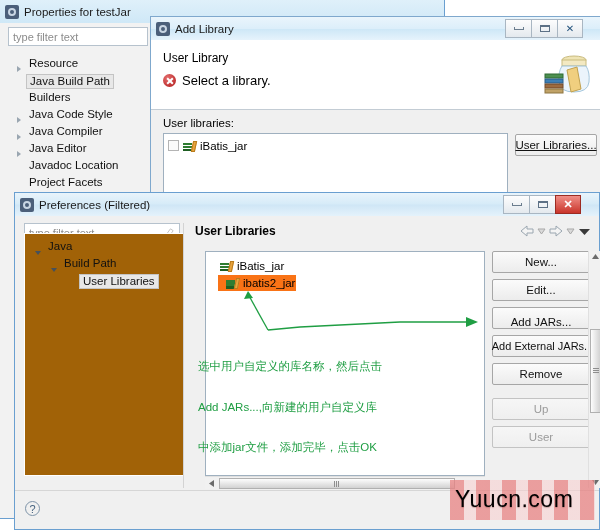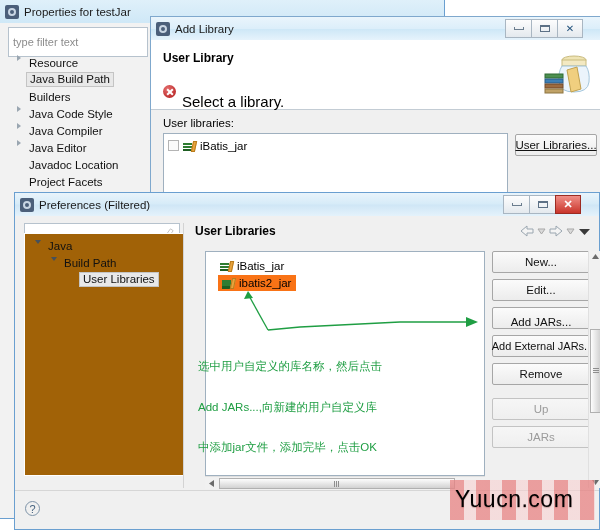--- a/index.html
+++ b/index.html
@@ -37,61 +37,61 @@
   .tb-btn:last-child { border-right:1px solid #a9b6c2; }
   .tb-btn.close-red {
     background:linear-gradient(180deg,#f08e86,#c9352b);
     border-color:#9c2b22; color:#fff; font-weight:bold; font-size:11px;
   }
   .tb-btn .mini { display:block; width:10px; height:7px; border:1px solid #5d7186; border-top-width:2px; }
   .tb-btn .mindash { display:block; width:10px; height:3px; border:1px solid #6b7d8e; border-top:none; }
 
   
   .filter-box {
-    background:#fff; border:1px solid #b6c2cd; height:30px;
+    background:#fff; border:1px solid #b6c2cd; height:19px;
     display:flex; align-items:center; padding:0 4px; color:#8c8c8c; font-size:11px;
     position:relative;
   }
   .filter-erase { position:absolute; right:4px; top:3px; width:11px; height:11px; opacity:.55; }
 
   .tree { padding:5px 0 0 0; font-size:11.5px; color:#111; }
-  .tnode { height:17px; line-height:17px; display:flex; align-items:flex-start; padding-left:4px; white-space:nowrap; }
+  .tnode { height:17px; line-height:17px; display:flex; align-items:flex-end; padding-left:4px; white-space:nowrap; }
   .tw { width:14px; flex:none; display:flex; align-items:center; justify-content:center; }
   .arr-closed { width:0;height:0;border-left:4px solid #9aa6b1;border-top:3.5px solid transparent;border-bottom:3.5px solid transparent; }
   .arr-open { width:0;height:0;border-top:4px solid #45515c;border-left:3.5px solid transparent;border-right:3.5px solid transparent; margin-top:2px; }
   .tlabel { padding:0 3px; }
   .tlabel.sel { background:#e8e8e8; border:1px solid #c4c4c4; line-height:13px; padding:0 3px; }
 
   
   .panel-white { background:#fff; border:1px solid #9fb0bf; }
   .listrow { display:flex; align-items:center; height:17px; padding-left:4px; font-size:11.5px; white-space:nowrap; }
   .chk { width:11px;height:11px;border:1px solid #b4b4b4;background:#fbfbfb; flex:none; margin-right:4px; }
 
   
   .libicon { width:14px; height:12px; position:relative; flex:none; margin-right:3px; }
   .libicon i { position:absolute; display:block; }
   .libicon .b1 { left:0; top:3px; width:9px; height:2.5px; background:#2f7d32; }
   .libicon .b2 { left:0; top:6px; width:9px; height:2.5px; background:#2f7d32; }
   .libicon .b3 { left:0; top:9px; width:9px; height:2.5px; background:#1e5e22; }
   .libicon .b4 { left:9px; top:1px; width:4px; height:11px; background:#e8a33d; transform:skewX(-12deg); border:1px solid #b97c1d; }
 
-  .sel-item { background:#f97316; border:2px solid #f97316; }
+  .sel-item { background:#f97316; border:6px solid #f97316; }
 
   
   .btn {
     height:22px; display:flex; align-items:center; justify-content:center;
     background:linear-gradient(180deg,#fbfbfb,#ececec);
     border:1px solid #a6a6a6; border-radius:2px; font-size:11.5px; color:#111;
     white-space:nowrap; padding:0 4px;
   }
   .btn.dis { color:#9b9b9b; background:linear-gradient(180deg,#f6f6f6,#efefef); border-color:#c3c3c3; }
 
   
   .wizhead { background:#fff; border-bottom:1px solid #c3ccd4; position:relative; }
-  .wizhead .h1 { font-weight:bold; font-size:12px; }
+  .wizhead .h1 { font-weight:normal; font-size:12px; }
   .err-icon { width:13px;height:13px;border-radius:50%;background:radial-gradient(circle at 35% 30%,#e46d6d,#b01818); position:relative; flex:none; }
   .err-icon:before,.err-icon:after{content:"";position:absolute;left:2.5px;top:5.5px;width:8px;height:2px;background:#fff;}
   .err-icon:before{transform:rotate(45deg);} .err-icon:after{transform:rotate(-45deg);}
 
   
   .vscroll { position:absolute; background:#f1f1f1; border-left:1px solid #e0e0e0; width:13px; }
   .vscroll .thumb { position:absolute; left:1px; width:11px; background:linear-gradient(90deg,#fdfdfd,#d2d2d2); border:1px solid #b0b0b0; }
   .hscroll { position:absolute; background:#f1f1f1; height:13px; border-top:1px solid #e0e0e0; }
   .hscroll .thumb { position:absolute; top:1px; height:11px; background:linear-gradient(180deg,#fdfdfd,#d2d2d2); border:1px solid #b0b0b0; }
 
@@ -184,21 +184,21 @@
             <span class="mini"></span>
           </span>
         <span class="tb-btn">✕</span>
       </span>
     </div>
 
     <div class="wizhead" style="position:absolute; left:0; top:23px; width:450px; height:70px;">
       <div class="h1" style="position:absolute; left:12px; top:11px;">User Library</div>
       <div style="position:absolute; left:12px; top:33px; display:flex; align-items:center; gap:6px;">
         <span class="err-icon"></span>
-        <span style="font-size:15px;margin-top:20px;">Select a library.</span>
+        <span style="font-size:13px;">Select a library.</span>
       </div>
 
       <svg width="56" height="50" style="position:absolute; right:8px; top:8px;">
         <ellipse cx="37" cy="12" rx="12" ry="4" fill="#efe4b4" stroke="#c9bb7f"></ellipse>
         <rect x="25" y="12" width="24" height="6" fill="#f3e9c2" stroke="#c9bb7f"></rect>
         <path d="M25 18 q-4 6 -3 16 q1 10 15 10 q14 0 15 -10 q1 -10 -3 -16 z" fill="#eaf4fb" stroke="#9ec2d9" opacity="0.95"></path>
         <rect x="8" y="26" width="18" height="4" fill="#4d8f50" stroke="#2f6b33"></rect>
         <rect x="8" y="31" width="18" height="4" fill="#3d7fb5" stroke="#2a5c86"></rect>
         <rect x="8" y="36" width="18" height="4" fill="#9d6b3f" stroke="#70482a"></rect>
         <rect x="8" y="41" width="18" height="4" fill="#c0a267" stroke="#8d7540"></rect>
@@ -340,21 +340,21 @@
       <div class="btn" style="margin-bottom:6px; font-size:11px;">
         <span>Add External JARs..</span>
       </div>
       <div class="btn" style="margin-bottom:13px;">
         <span>Remove</span>
       </div>
       <div class="btn dis" style="margin-bottom:6px;">
         <span>Up</span>
       </div>
       <div class="btn dis">
-        <span>JARs</span>
+        <span>User</span>
       </div>
     </div>
 
     <div class="vscroll" style="left:573px; top:58px; height:237px;">
       <svg width="9" height="7" style="position:absolute;left:2px;top:2px;">
         <path d="M4.5 1 L8 6 L1 6 Z" fill="#6b6b6b"></path>
       </svg>
       <div class="thumb" style="top:78px; height:84px;">
         <div style="position:absolute;left:2px;top:50%;margin-top:-3px;width:6px;height:6px;
                     background:repeating-linear-gradient(180deg,#8e8e8e 0 1px,transparent 1px 2px);"></div>

